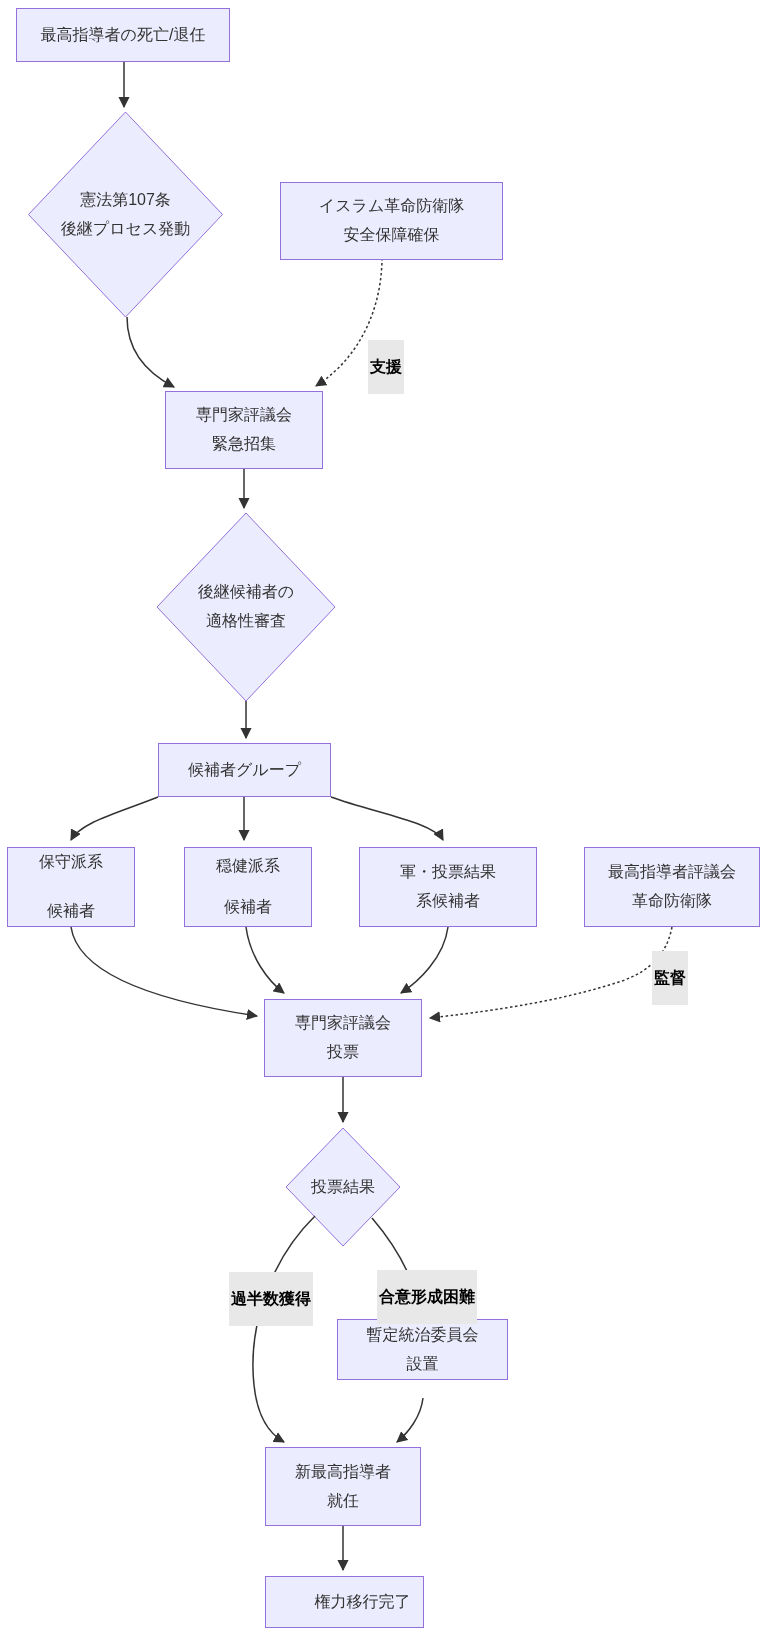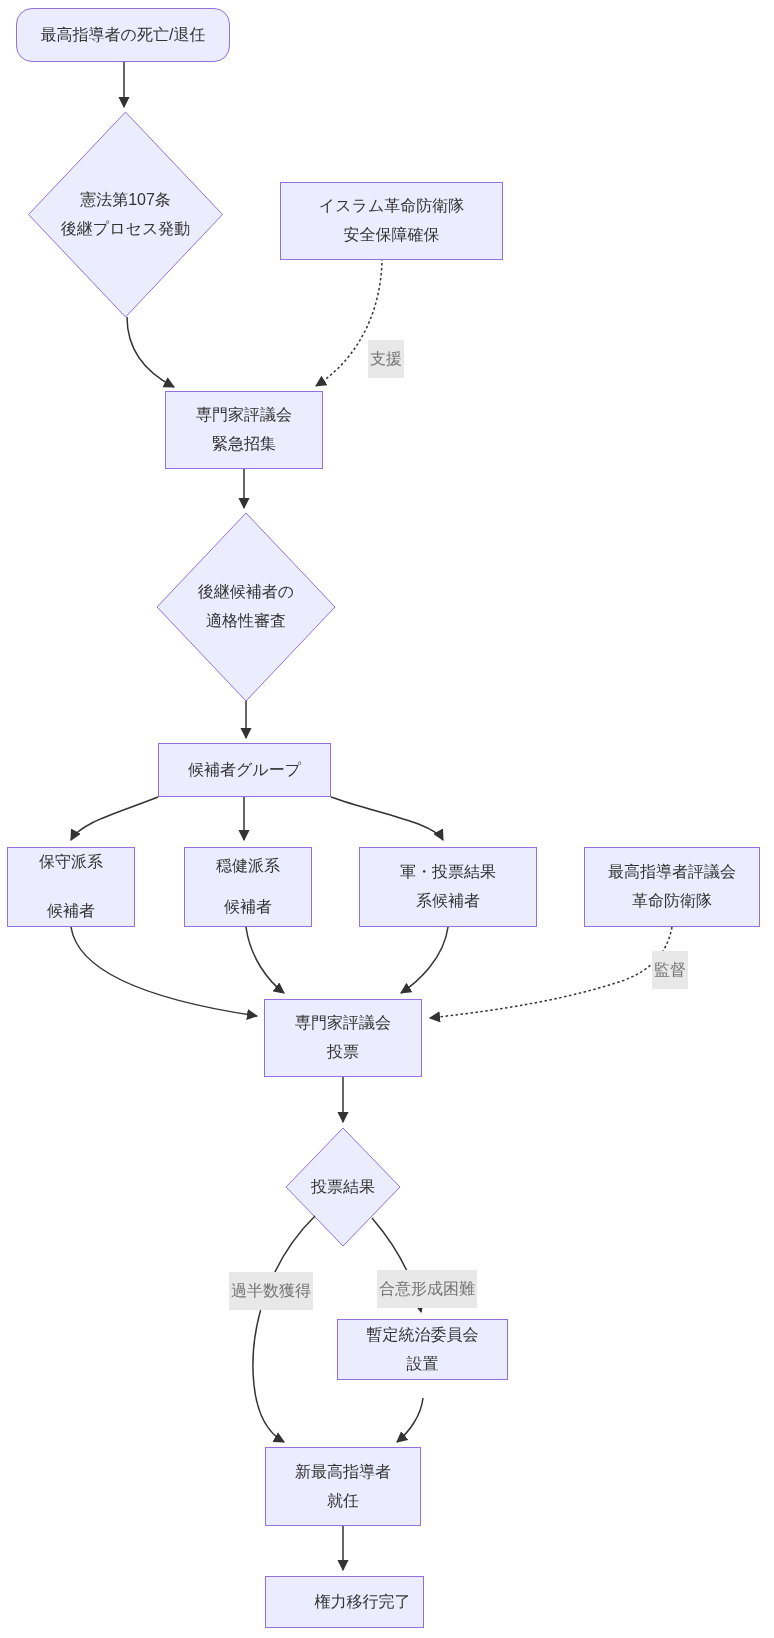--- a/index.html
+++ b/index.html
@@ -12,25 +12,25 @@
   .rect-node{
     position:absolute;background:#ECECFF;border:1px solid #9370DB;
     display:flex;flex-direction:column;align-items:center;justify-content:center;
     text-align:center;line-height:1.8;box-sizing:border-box;
   }
   .diamond-label{
     position:absolute;display:flex;flex-direction:column;align-items:center;
     justify-content:center;text-align:center;line-height:1.8;
   }
   .edge-label{
-    position:absolute;background:#e8e8e8;color:#737373;padding:8px 2px;
-    line-height:1.35;white-space:nowrap;
+    position:absolute;background:#e8e8e8;color:#000000;padding:16px 2px;
+    line-height:1.35;white-space:nowrap;font-weight:bold;
   }
   
-  .n-death{left:16px;top:8px;width:214px;height:54px;border-radius:16px;}
+  .n-death{left:16px;top:8px;width:214px;height:54px;}
   .n-irgc{left:280px;top:182px;width:223px;height:78px;}
   .n-convene{left:165px;top:391px;width:158px;height:78px;}
   .n-candidates{left:158px;top:743px;width:173px;height:54px;}
   .n-conservative{left:7px;top:847px;width:128px;height:80px;justify-content:space-between;}
   .n-moderate{left:184px;top:847px;width:128px;height:80px;gap:12px;}
   .n-military{left:359px;top:847px;width:178px;height:80px;}
   .n-oversight{left:584px;top:847px;width:176px;height:80px;}
   .n-vote{left:264px;top:999px;width:158px;height:78px;}
   .n-interim{left:337px;top:1319px;width:171px;height:61px;text-align:center;}
   .n-newleader{left:265px;top:1447px;width:156px;height:79px;}

